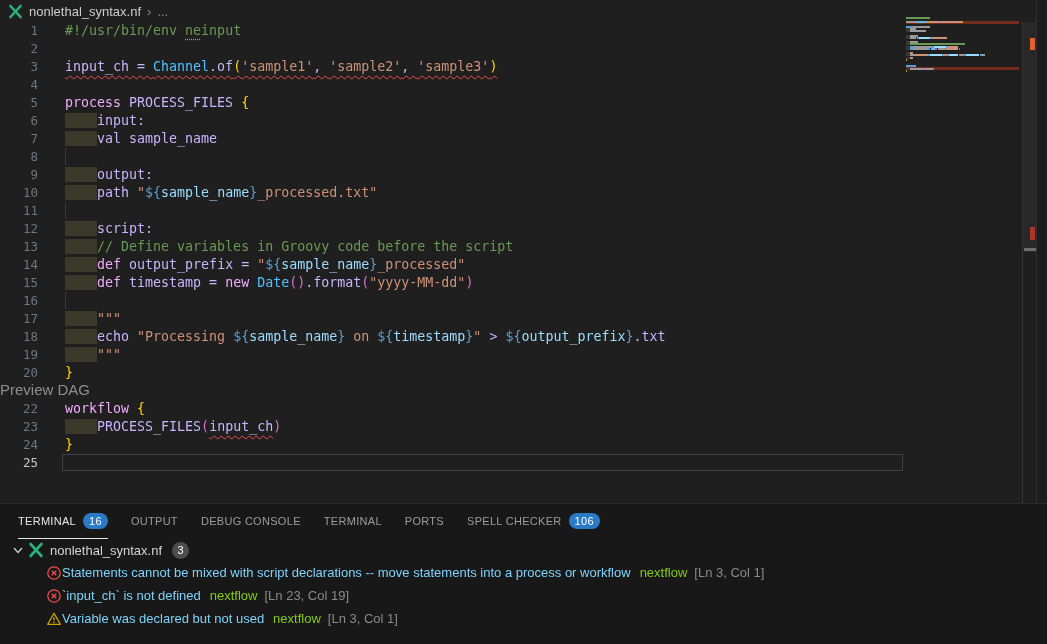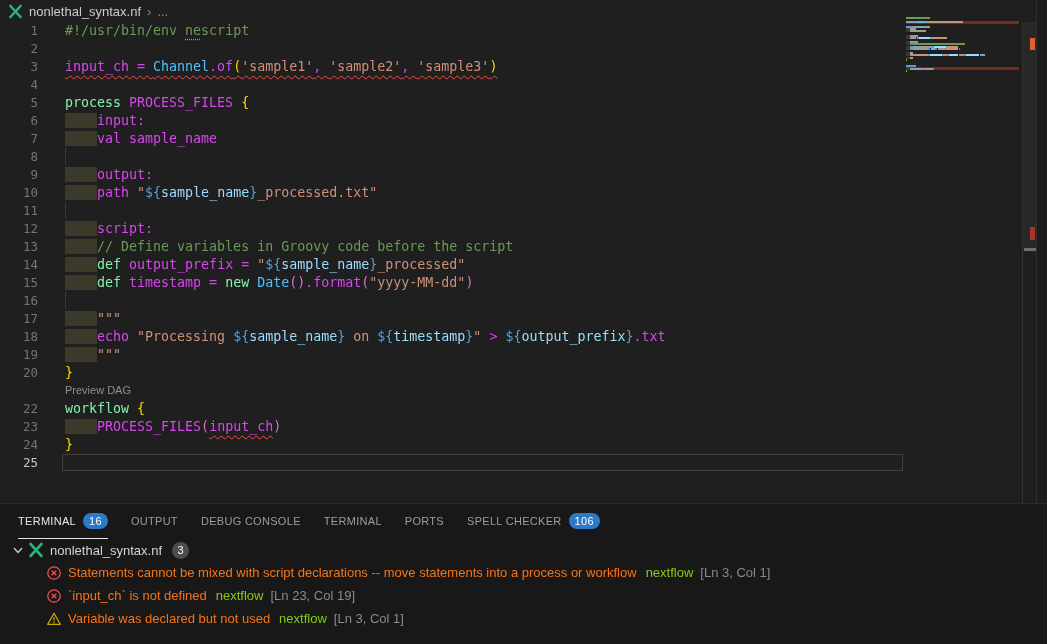--- a/index.html
+++ b/index.html
@@ -16,29 +16,29 @@
 
   
   #editor { position:absolute; left:0; top:22px; width:906px; height:481px; overflow:hidden; }
   .code-line { position:relative; height:18px; padding-left:65px; white-space:pre;
     font-family:"DejaVu Sans Mono", monospace; font-size:13.3px; line-height:18px; }
   .code-line .ln { position:absolute; left:0; top:0; width:38px; text-align:right;
     color:#6e7681; font-size:12.5px; }
   .code-line.cur .ln { color:#c6c6c6; }
   .cur-box { position:absolute; left:62px; top:0; width:841px; height:17px;
     border:1px solid #3f3f41; }
-  .codelens { height:18px; padding-left:65px; color:#8f8f8f; font-size:11px;
+  .codelens { height:18px; color:#8f8f8f; font-size:15px;
     line-height:16px; font-family:"Liberation Sans", sans-serif; }
   .tk { white-space:pre; }
   .tk.cmt,.tk.cmtd { color:#6a9955; }
   .tk.cmtd { text-decoration:underline dotted #9b9b9b; text-underline-offset:3.5px; }
-  .tk.kw   { color:#86efac;margin-top:44px; }
+  .tk.kw   { color:#f0abfc;margin-top:44px; }
   .tk.type { color:#4fc1ff;margin-top:6px; }
   .tk.str  { color:#ce9178; }
-  .tk.txt  { color:#d946ef; }
+  .tk.txt  { color:#c4b5fd; }
   .tk.var  { color:#9cdcfe; }
   .tk.ib   { color:#569cd6; }
   .tk.b1   { color:#ffd700; }
   .tk.b2   { color:#da70d6; }
   .sq { text-decoration:underline wavy var(--error) 1px; text-underline-offset:3.5px;
         text-decoration-skip-ink:none; }
   .indent-box { background:#3a392a; }
   .iguide { display:inline-block; width:0; height:17px; border-left:1px solid #39392f;
             vertical-align:top; }
 
@@ -68,41 +68,41 @@
   .ptab .badge { margin-left:7px; background:var(--badge); color:#ffffff;
     font-size:11px; line-height:16px; height:16px; padding:0 6px; border-radius:11px; }
   #file-group { display:flex; align-items:center; height:22px; padding-left:10px; }
   #file-group .chev { width:16px; height:16px; margin-right:2px; }
   #file-group .fname { color:#d4d4d4; font-size:13px; margin-left:6px; }
   #file-group .count { margin-left:10px; width:17px; height:17px; border-radius:50%;
     background:#4d4d4d; color:#ffffff; font-size:11px; display:flex;
     align-items:center; justify-content:center; }
   .prob-row { display:flex; align-items:center; height:23px; padding-left:46px;
     font-size:13px; }
-  .prob-row .msg { color:#f97316; margin-left:6px; white-space:pre; }
+  .prob-row .msg { color:#7dd3fc; white-space:pre; }
   .prob-row .src { color:#84cc16; margin-left:9px; }
   .prob-row .loc { color:#8a8a8a; margin-left:7px; }
 </style>
 </head>
 <body>
 
 <div id="window">
 
   <div id="breadcrumb">
     <svg class="nf-icon" width="15" height="15" viewBox="0 0 16 16">
       <polyline points="2.5,2 8,8 2.5,14" fill="none" stroke="#2ab37a" stroke-width="2.6" stroke-linecap="round" stroke-linejoin="round"></polyline>
       <polyline points="13.5,2 8,8 13.5,14" fill="none" stroke="#2ab37a" stroke-width="2.6" stroke-linecap="round" stroke-linejoin="round"></polyline>
     </svg>
     <span class="bc-file">nonlethal_syntax.nf</span>
     <span class="bc-sep">›</span>
     <span class="bc-more">...</span>
   </div>
 
   <div id="editor">
-      <div class="code-line"><span class="ln">1</span><span class="tk cmt">#!/usr/bin/env </span><span class="tk cmtd">ne</span><span class="tk cmt">script</span></div>
+      <div class="code-line"><span class="ln">1</span><span class="tk cmt">#!/usr/bin/env </span><span class="tk cmtd">ne</span><span class="tk cmt">input</span></div>
       <div class="code-line"><span class="ln">2</span></div>
       <div class="code-line"><span class="ln">3</span><span class="sq"><span class="tk txt">input_ch = </span><span class="tk type">Channel</span><span class="tk txt">.of</span><span class="tk b1">(</span><span class="tk str">'sample1'</span><span class="tk txt">, </span><span class="tk str">'sample2'</span><span class="tk txt">, </span><span class="tk str">'sample3'</span><span class="tk b1">)</span></span></div>
       <div class="code-line"><span class="ln">4</span></div>
       <div class="code-line"><span class="ln">5</span><span class="tk kw">process</span><span class="tk txt"> PROCESS_FILES </span><span class="tk b1">{</span></div>
       <div class="code-line"><span class="ln">6</span><span class="tk indent-box">    </span><span class="tk txt">input:</span></div>
       <div class="code-line"><span class="ln">7</span><span class="tk indent-box">    </span><span class="tk txt">val sample_name</span></div>
       <div class="code-line"><span class="ln">8</span><span class="iguide"></span></div>
       <div class="code-line"><span class="ln">9</span><span class="tk indent-box">    </span><span class="tk txt">output:</span></div>
       <div class="code-line"><span class="ln">10</span><span class="tk indent-box">    </span><span class="tk txt">path </span><span class="tk str">"</span><span class="tk ib">${</span><span class="tk var">sample_name</span><span class="tk ib">}</span><span class="tk str">_processed.txt"</span></div>
       <div class="code-line"><span class="ln">11</span><span class="iguide"></span></div>

